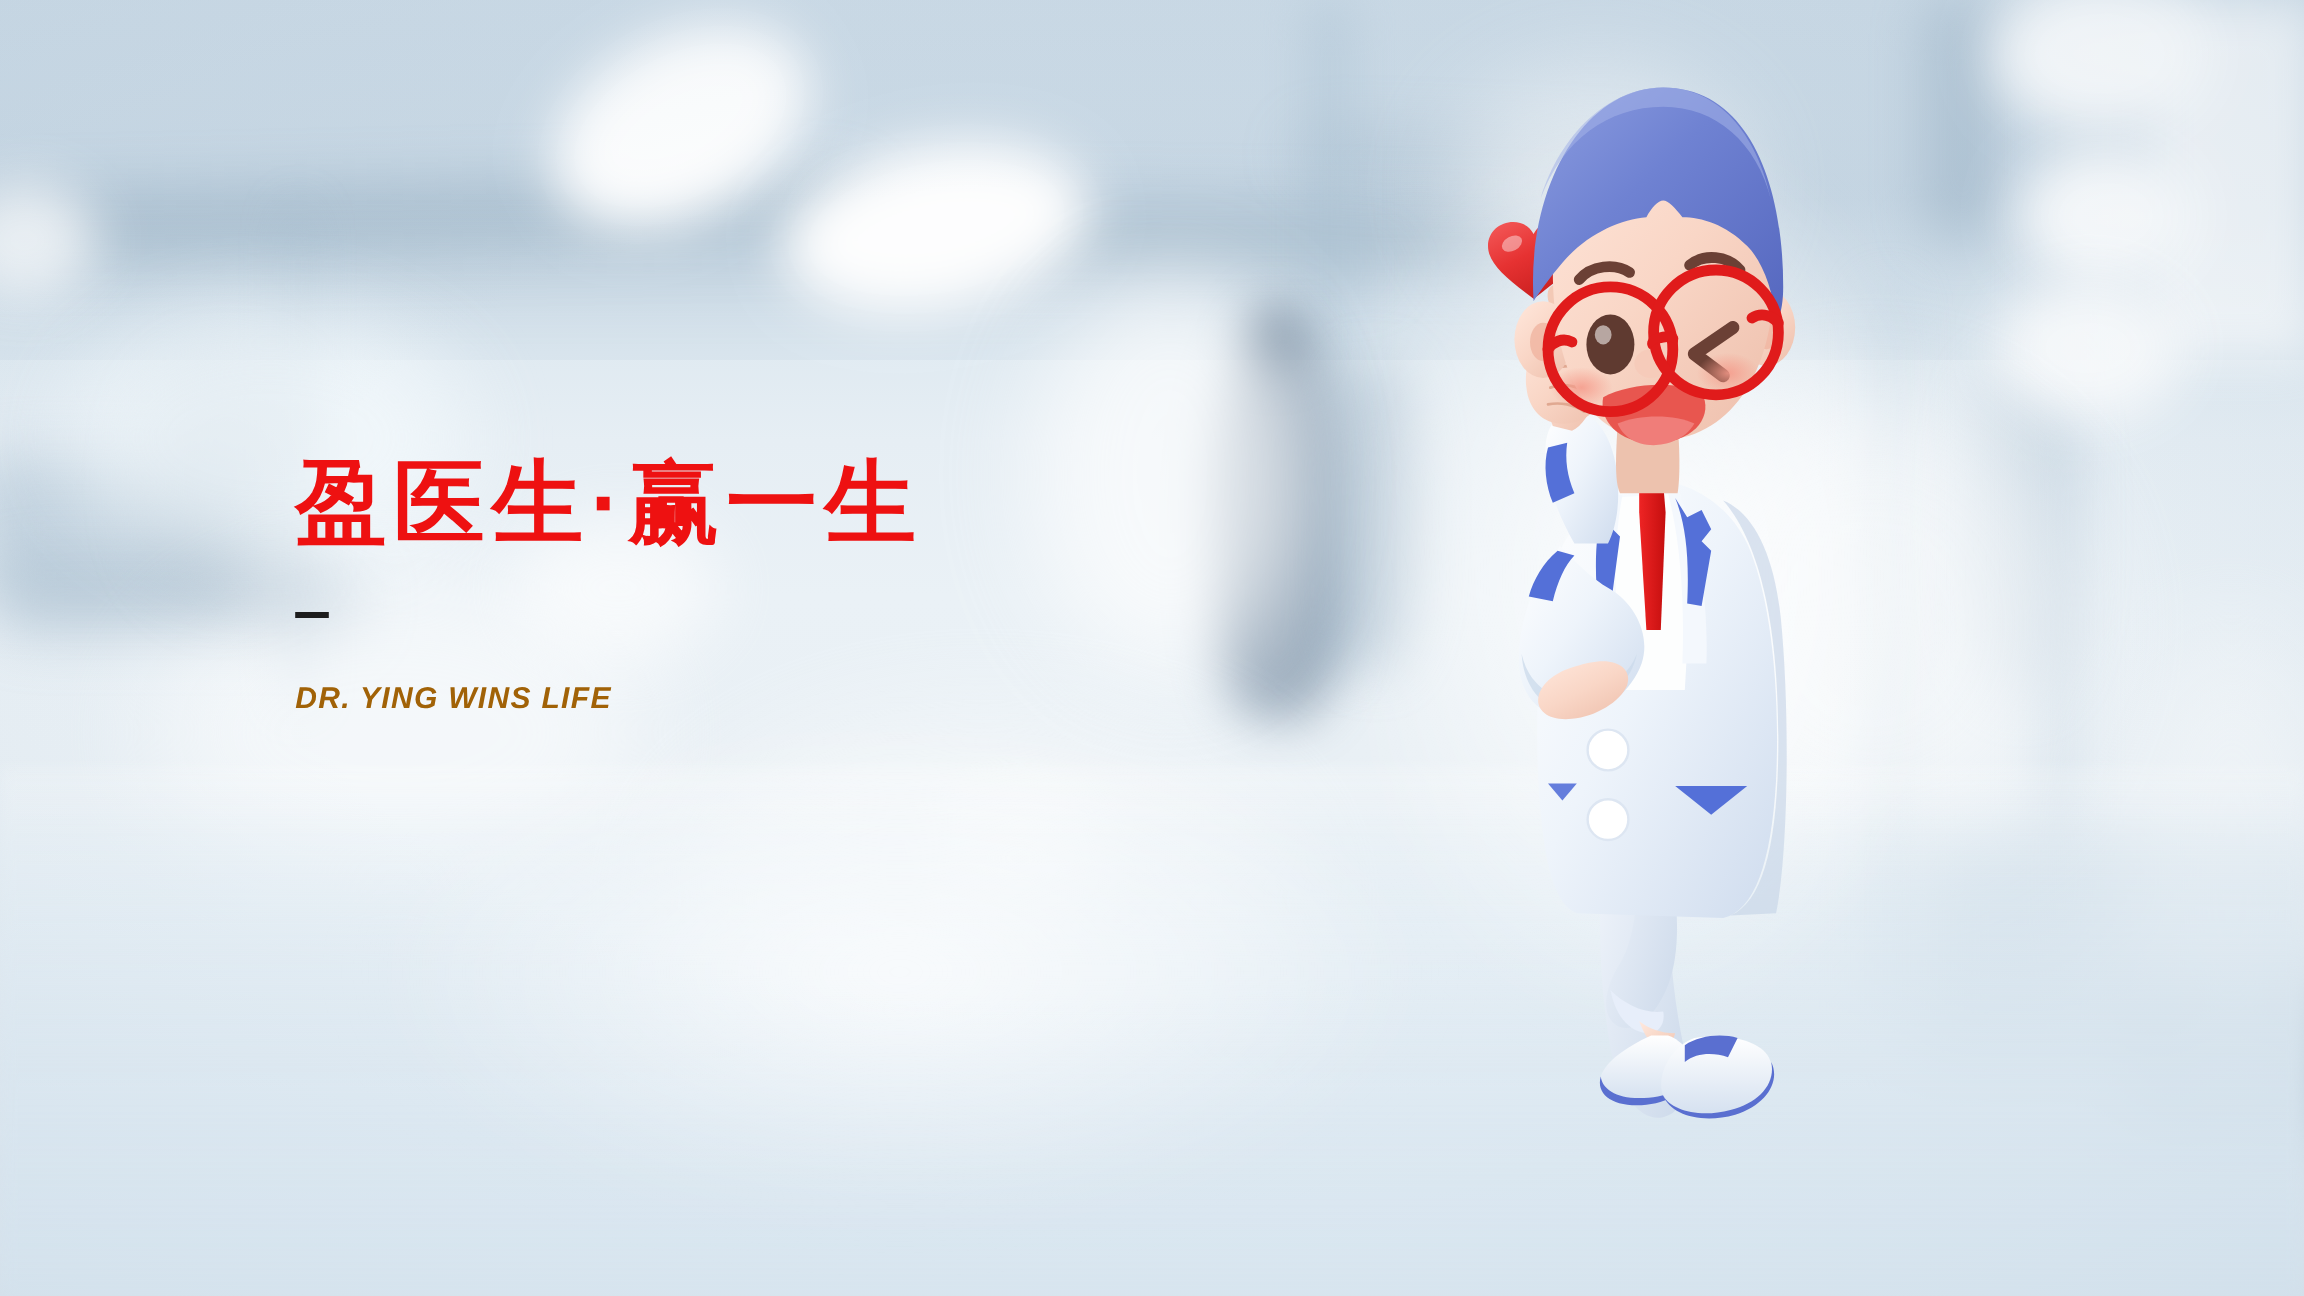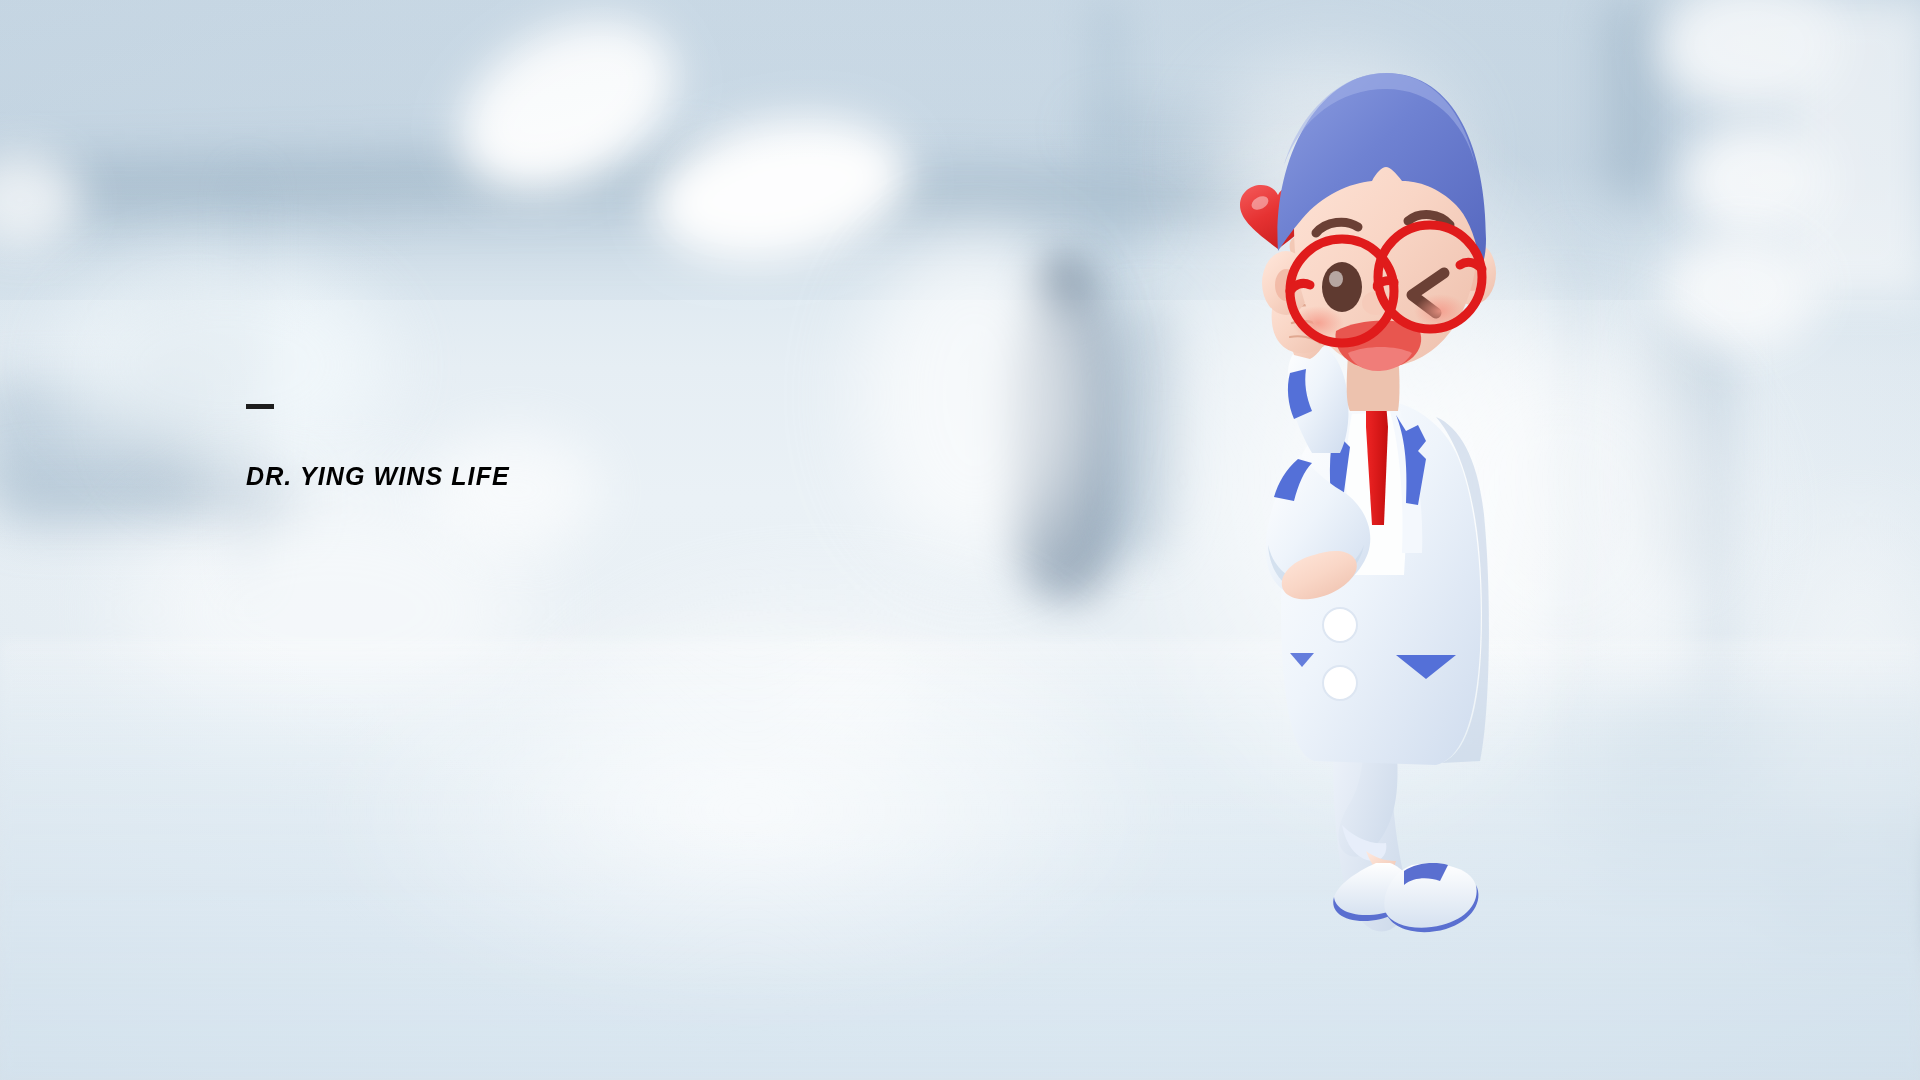--- a/index.html
+++ b/index.html
@@ -113,21 +113,21 @@
     margin-top:30px;
     font-size:76px;line-height:1;font-weight:bold;color:#ee1111;
     letter-spacing:6px;white-space:nowrap;
   }
   .rule{
     margin-top:52px;width:28px;height:5px;background:#1d1d1d;
   }
   .en{
     margin-top:48px;
     font-style:italic;font-weight:bold;
-    font-size:25px;line-height:1.55;letter-spacing:1.1px;color:#000000;
+    font-size:25px;line-height:1.55;letter-spacing:1.1px;color:#a16207;
     white-space:nowrap;
   }
 
   
   .char{position:absolute;left:1190px;top:55px;width:420px;height:1000px;}
   .char svg{display:block;width:100%;height:100%;overflow:visible;}
   .char-glow{
     position:absolute;left:1150px;top:120px;width:520px;height:800px;
     background:radial-gradient(ellipse at 42% 45%,rgba(255,255,255,.85),rgba(255,255,255,0) 62%);
     filter:blur(24px);pointer-events:none;
@@ -180,20 +180,21 @@
     <div class="blob bk13"></div>
     <div class="blob bk14"></div>
     <div class="blob bk15"></div>
 
     <div class="floor"></div>
     <div class="floor-glow"></div>
     <div class="vignette"></div>
   </div>
 
   <div class="copy">
+    <div class="headline">盈医生·赢一生</div>
     <div class="rule"></div>
     <div class="en">DR. YING WINS LIFE</div>
   </div>
 
   <div class="char-glow"></div>
   <div class="char">
     <svg viewBox="0 0 420 1000" xmlns="http://www.w3.org/2000/svg">
       <defs>
         <linearGradient id="gHair" x1="0" y1="0" x2="1" y2="1">
           <stop offset="0" stop-color="#8c9de0"></stop>

